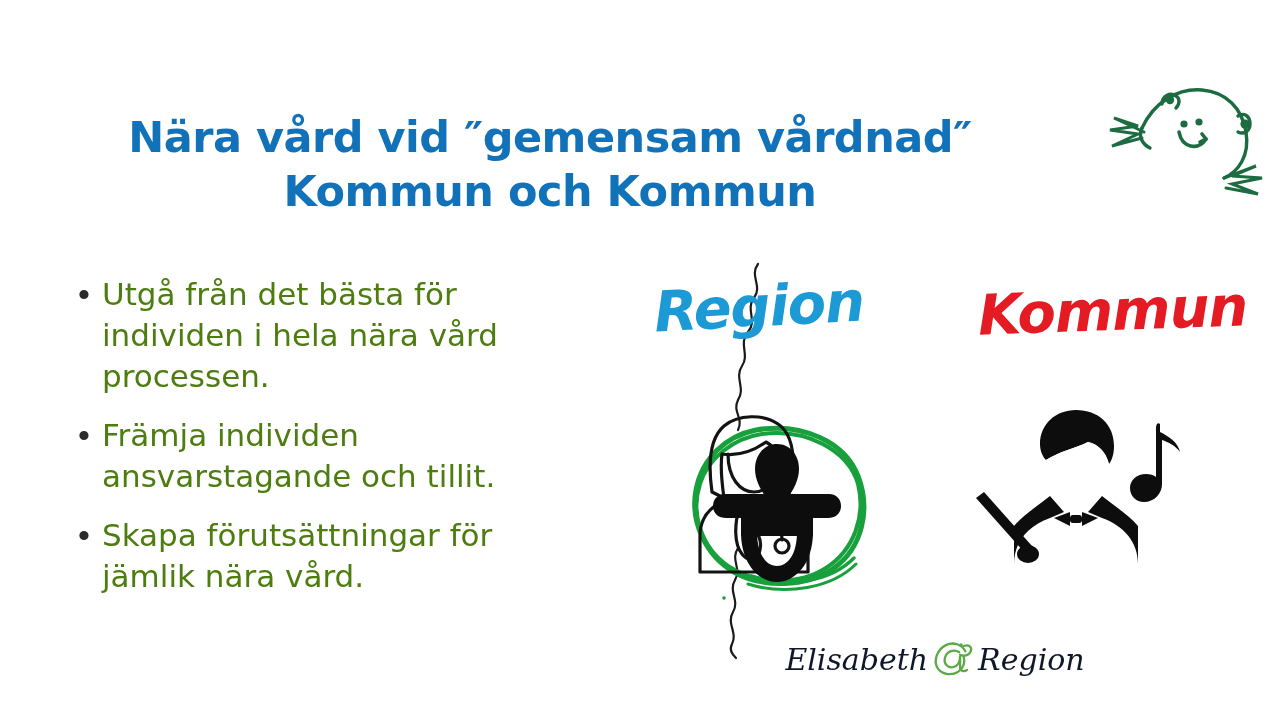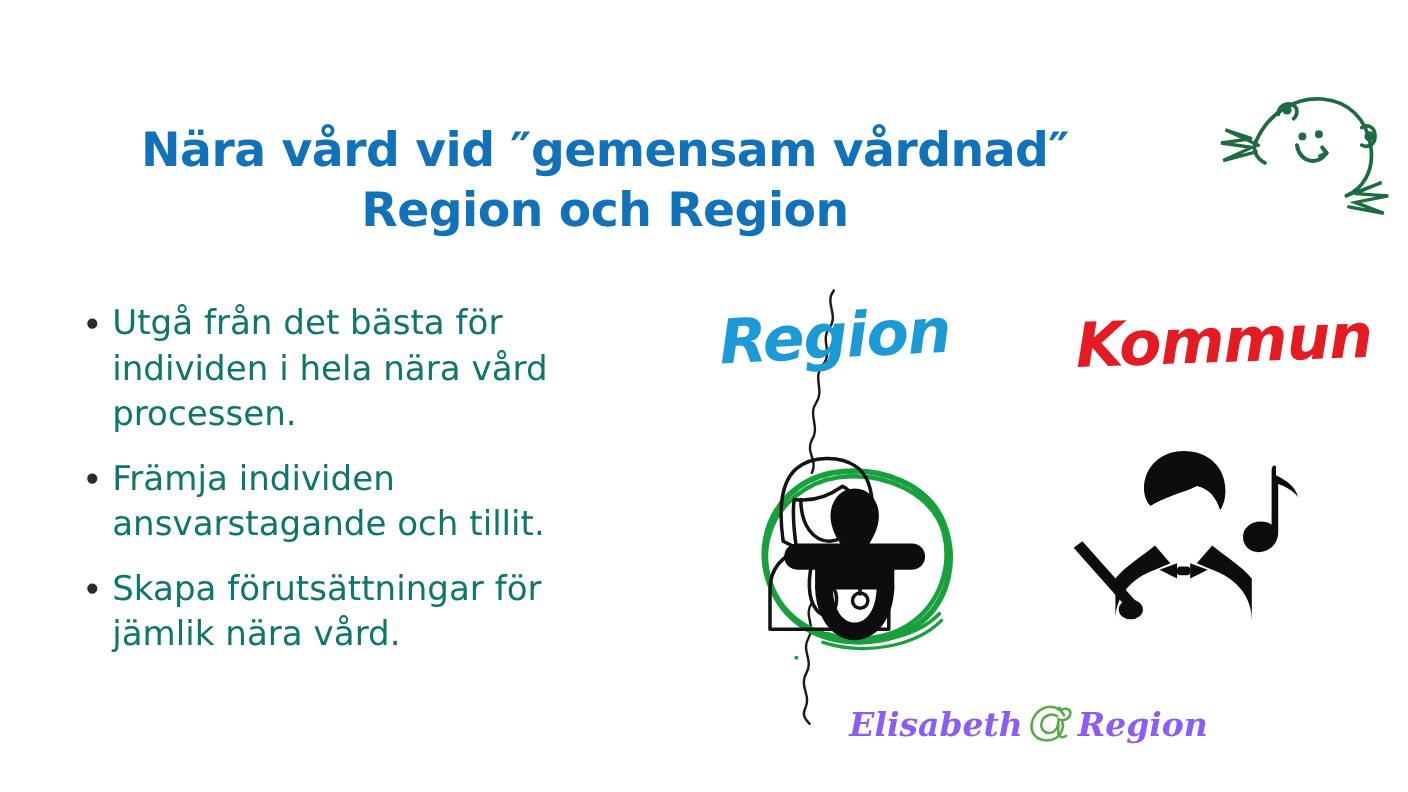--- a/index.html
+++ b/index.html
@@ -55,21 +55,21 @@
     font-size: 34px;
     line-height: 41px;
     color: #2b2b2b;
     text-align: left;
   }
   .bullet-text {
     flex: 1 1 auto;
     font-family: "DejaVu Sans", sans-serif;
     font-size: 31px;
     line-height: 41px;
-    color: #0f766e;
+    color: #4d7c0f;
   }
 
   
   #illustration {
     position: absolute;
     left: 630px;
     top: 238px;
     width: 650px;
     height: 445px;
   }
@@ -107,23 +107,23 @@
     top: 620px;
     width: 310px;
     height: 50px;
     display: flex;
     align-items: center;
     justify-content: center;
   }
   .sig-word {
     font-family: "DejaVu Serif", serif;
     font-style: italic;
-    font-weight: bold;
+    font-weight: normal;
     font-size: 30px;
-    color: #8b5cf6;
+    color: #0f172a;
   }
   #sig-at {
     margin: 0 2px;
   }
 
   
   #frog {
     position: absolute;
     left: 1098px;
     top: 38px;
@@ -131,21 +131,21 @@
     height: 160px;
   }
 </style>
 </head>
 <body>
 
 <div id="slide">
 
   <div id="title-block">
     <div class="title-line">Nära vård vid ″gemensam vårdnad″</div>
-    <div class="title-line">Region och Region</div>
+    <div class="title-line">Kommun och Kommun</div>
   </div>
 
   <div id="frog">
     <svg viewBox="0 0 182 160" width="182" height="160" aria-hidden="true">
       <g fill="none" stroke="#1D6B41" stroke-width="3.4" stroke-linecap="round" stroke-linejoin="round">
 
         <path d="M44 76 C56 50 80 36 104 38 C128 40 144 56 148 80 C152 104 140 120 126 126"></path>
         <path d="M44 76 C40 84 44 92 52 96"></path>
 
         <path d="M64 52 C64 44 72 40 78 44 C82 46 82 52 78 56"></path>

